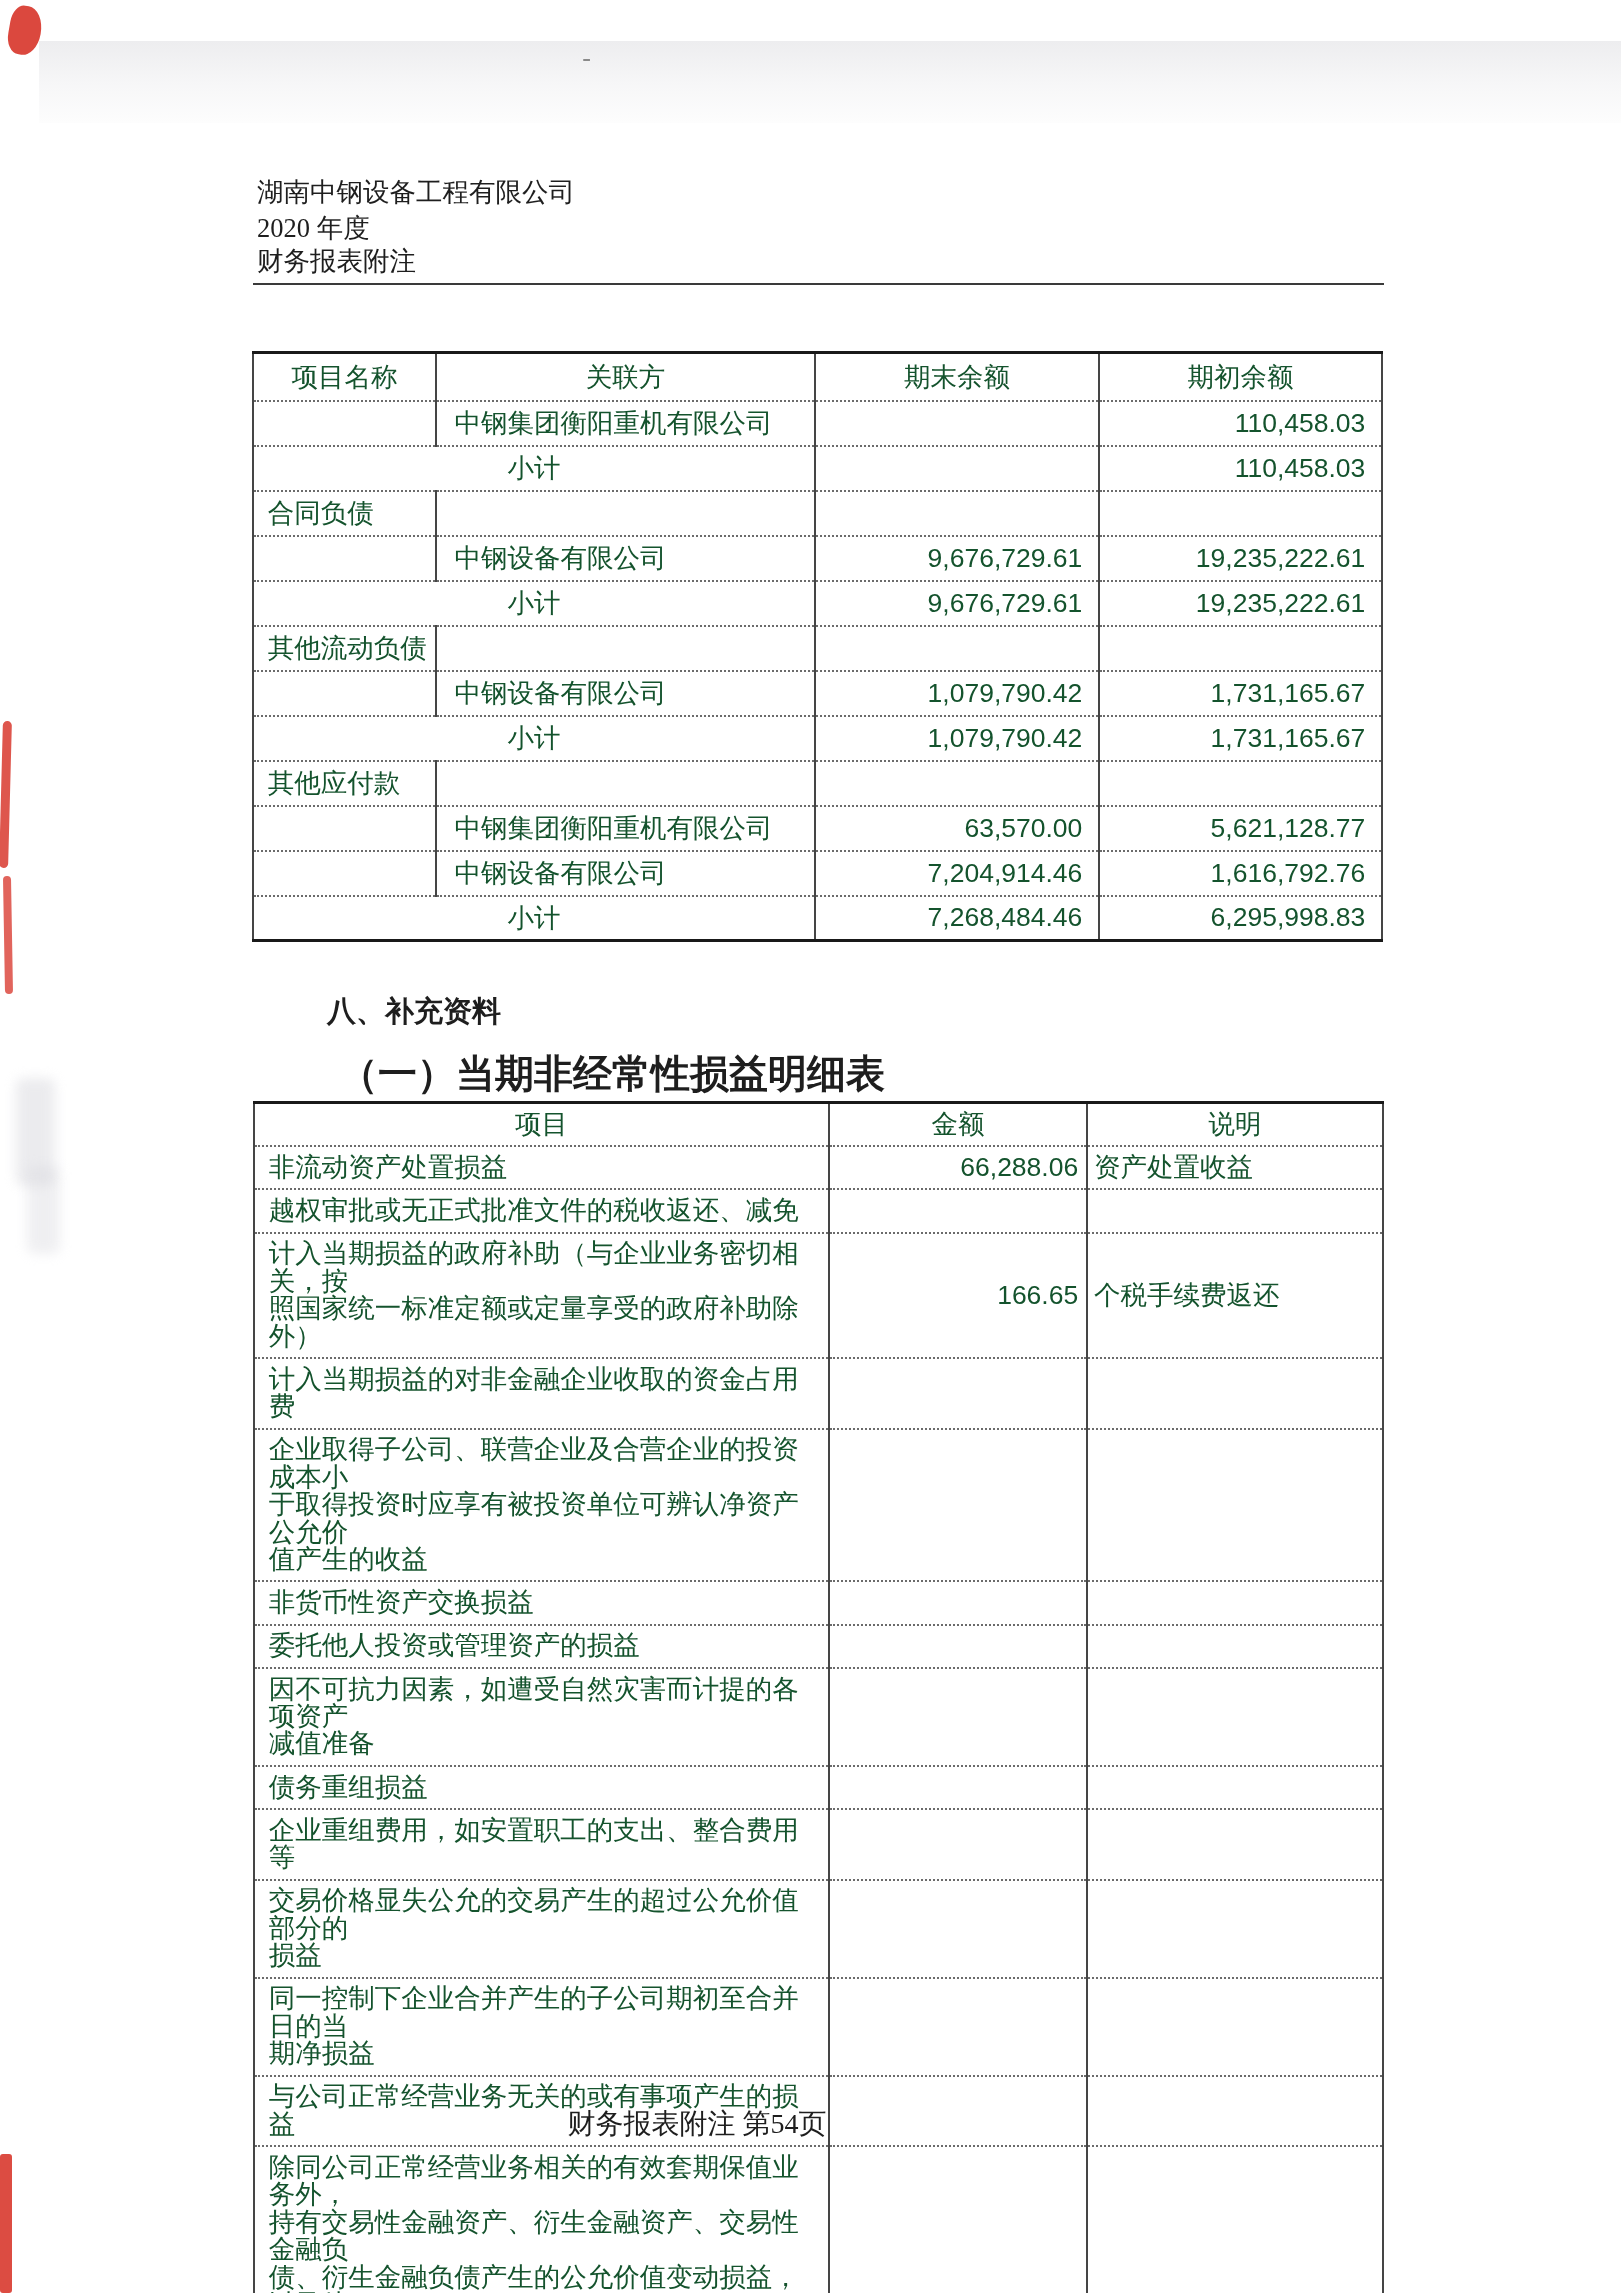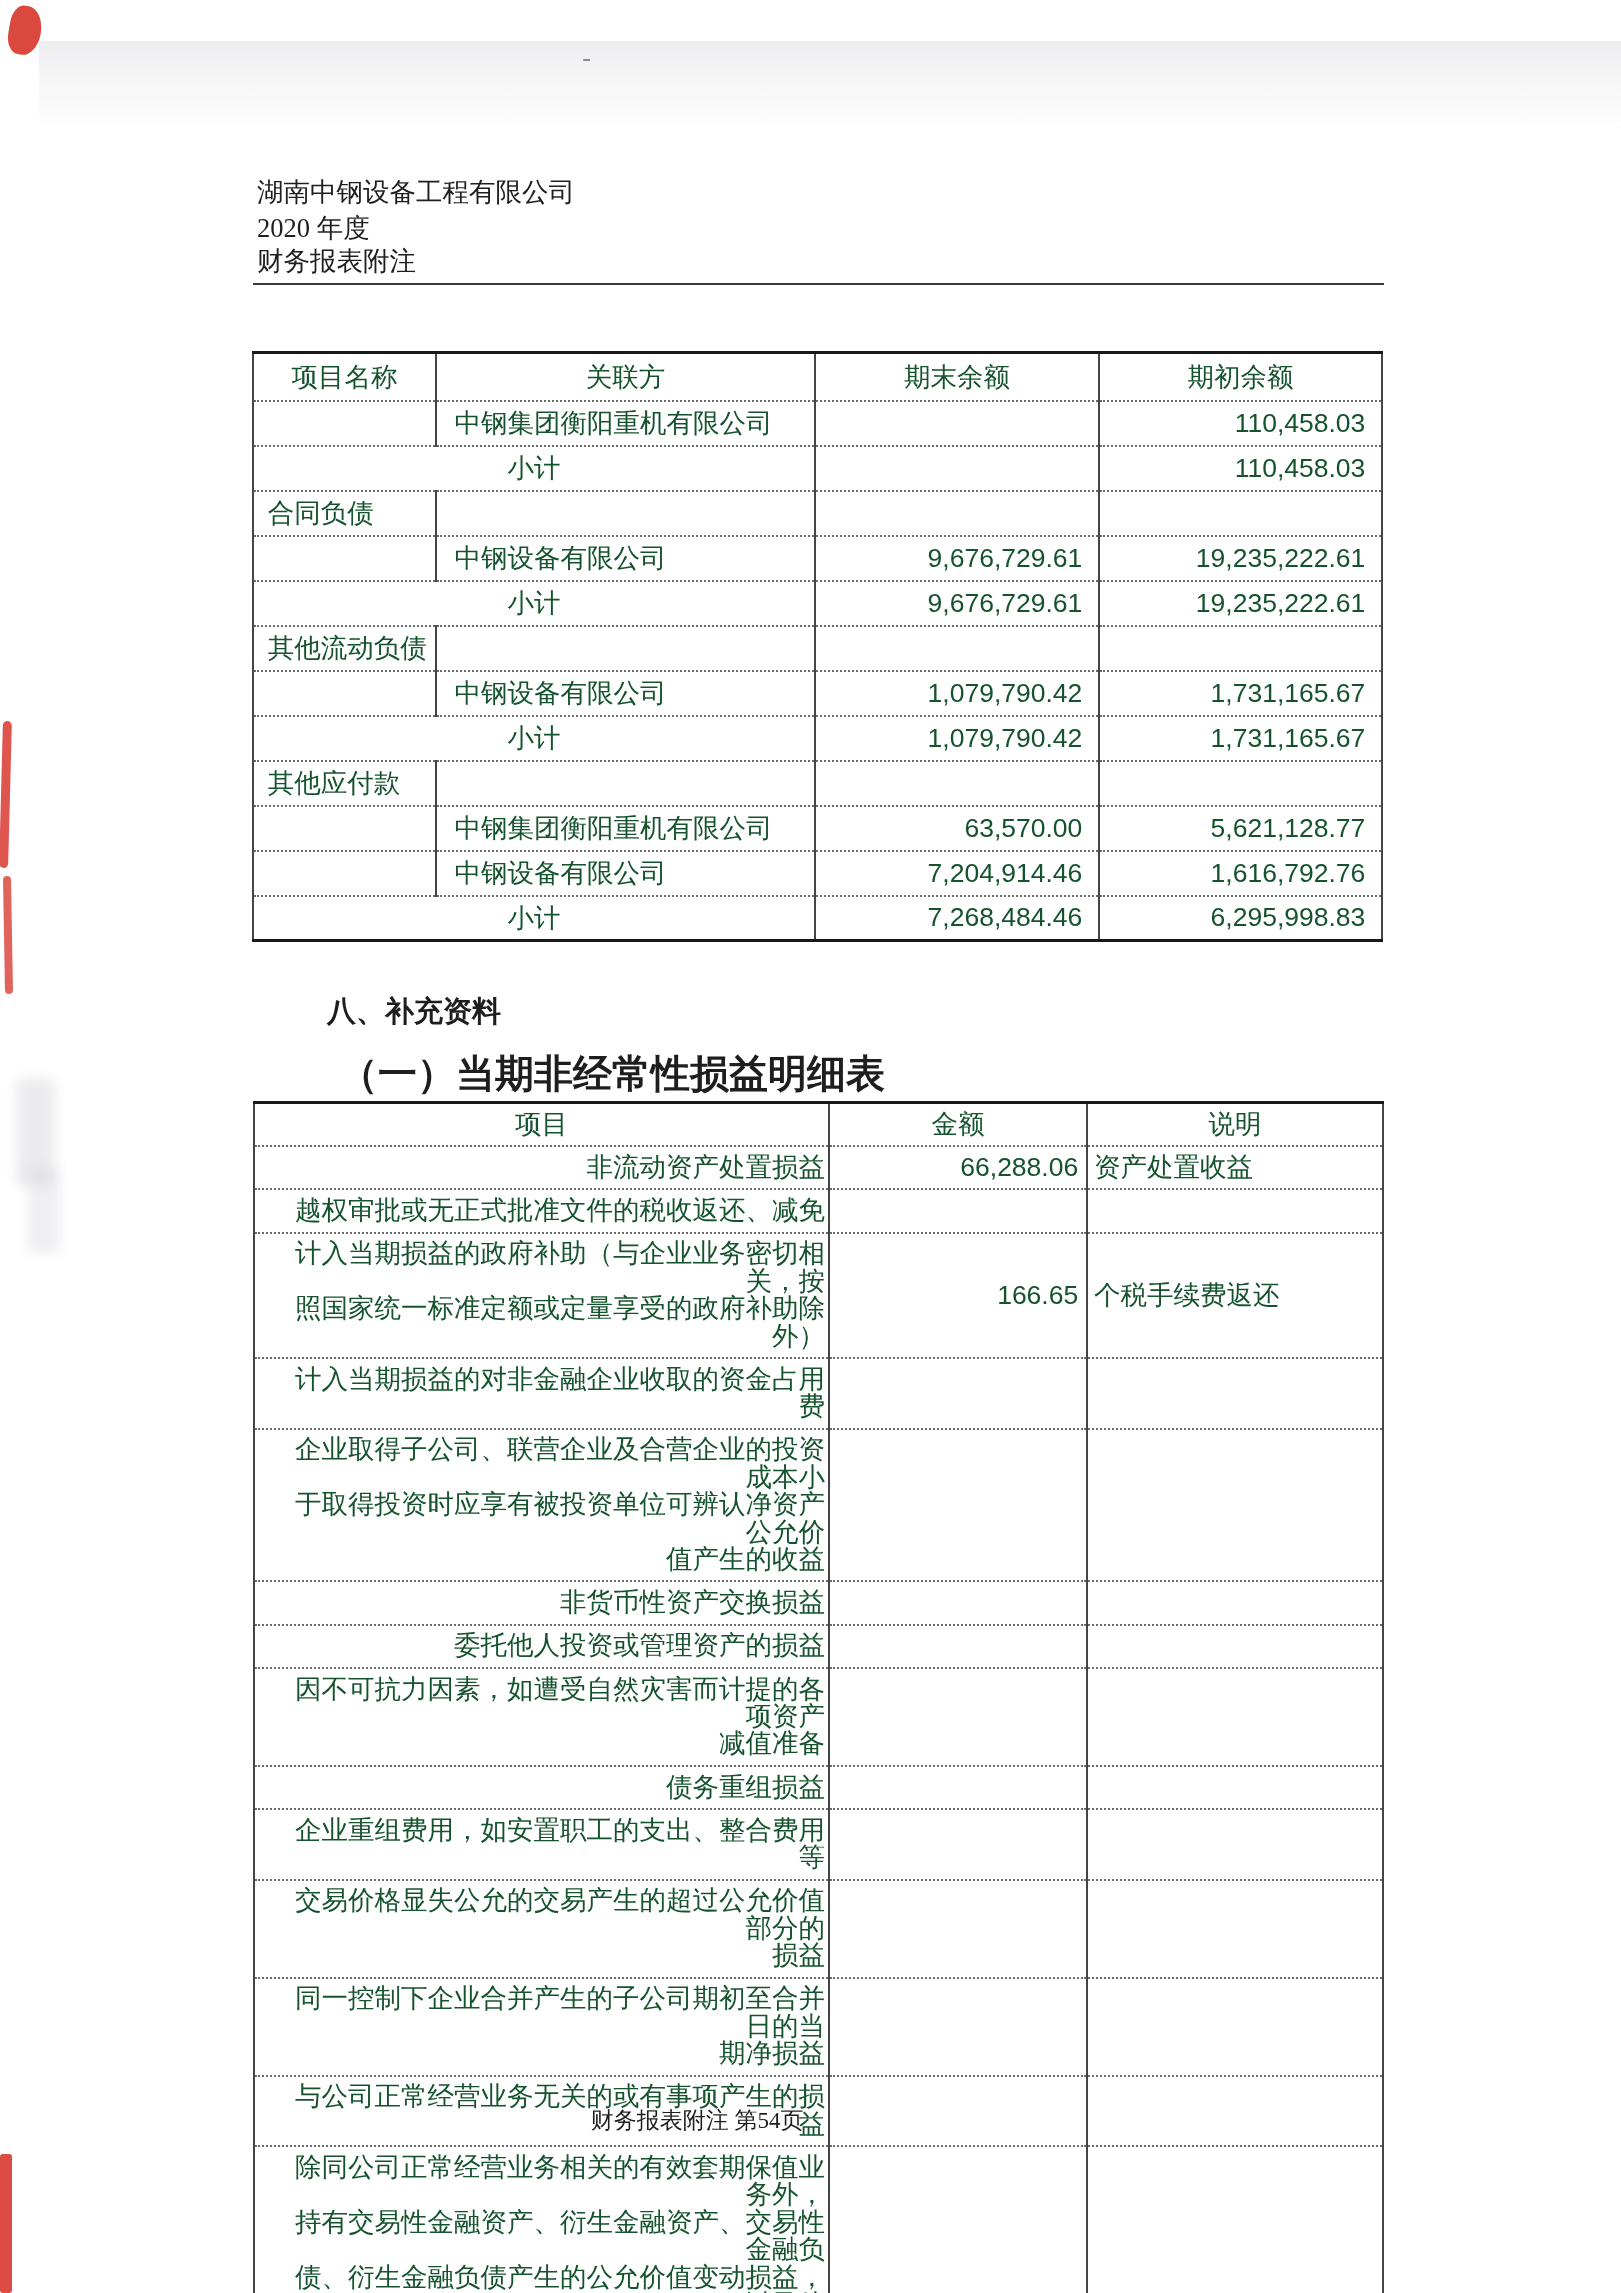--- a/index.html
+++ b/index.html
@@ -46,26 +46,26 @@
   .t1 .c-party{text-align:left;padding-left:17.6px;}
   .t1 .c-sub{text-align:center;}
   .t1 .num{text-align:right;padding-right:15.7px;font-family:"Liberation Sans","DejaVu Sans",sans-serif;}
   
   .sec-h{position:absolute;left:327px;top:992px;font-size:29px;font-weight:bold;}
   .sec-sub{position:absolute;left:339px;top:1047px;font-size:39px;font-weight:bold;}
   
   .t2{left:253px;top:1101px;width:1129px;}
   .t2 td{padding-top:6.9px;padding-bottom:6.9px;line-height:27.4px;}
   .t2 tr.hd{height:42px;}
-  .t2 .c-item{text-align:right;padding-left:13.7px;padding-right:3px;white-space:pre-wrap;}
+  .t2 .c-item{text-align:left;padding-left:13.7px;padding-right:3px;white-space:pre-wrap;}
   .t2 .num{text-align:right;padding-right:7.8px;font-family:"Liberation Sans","DejaVu Sans",sans-serif;}
   .t2 .c-note{text-align:left;padding-left:5.9px;}
   
   .pfooter{position:absolute;left:0;top:2105px;width:1394px;text-align:center;
-    font-size:23px;}
+    font-size:28px;}
 </style>
 </head>
 <body>
 
 <div class="page">
 
   <div class="scan-band"></div>
   <div class="dash-art">-</div>
   <div class="red-blob"></div>
   <div class="red-streak1"></div>

